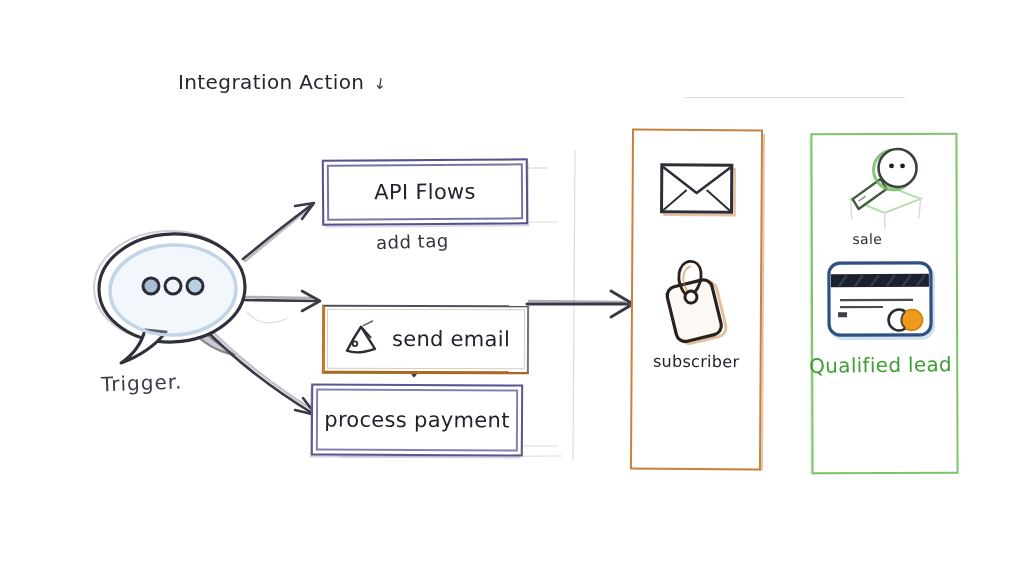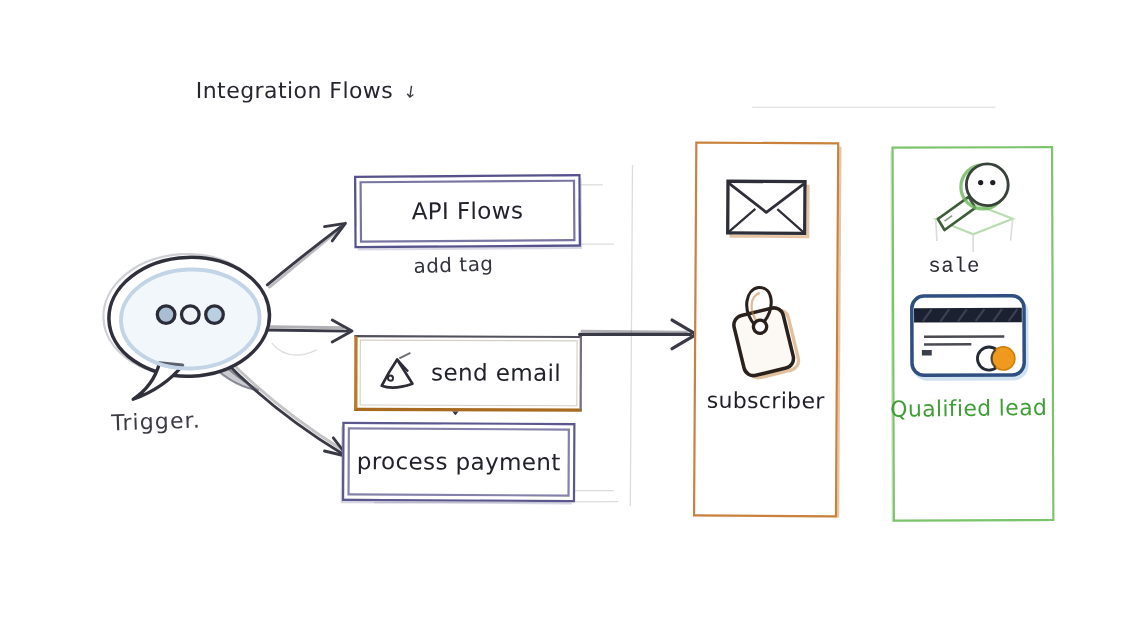--- a/index.html
+++ b/index.html
@@ -46,22 +46,22 @@
   
   .column{position:absolute;display:flex;flex-direction:column;align-items:center;background:#fff;}
   .orange-column{
     left:631px;top:129px;width:127px;height:337px;transform:rotate(.35deg);
     border:2px solid #c9813e;box-shadow:4px 2px 0 -2px rgba(201,129,62,.45), inset 0 0 0 1px rgba(255,255,255,.6);
   }
   .green-column{
     left:811px;top:133px;width:143px;height:337px;transform:rotate(-.2deg);
     border:2px solid #7cc46c;box-shadow:-3px 2px 0 -2px rgba(124,196,108,.4);
   }
-  .col-label{font-size:20px;color:#1f1f28;letter-spacing:.3px;white-space:nowrap;}
-  .sale-label{font-size:19px;color:#2c2c34;margin-top:-4px;margin-right:34px;font-family:Liberation Mono, monospace;}
+  .col-label{font-size:16px;color:#1f1f28;letter-spacing:.3px;white-space:nowrap;}
+  .sale-label{font-size:14px;color:#2c2c34;margin-top:-4px;margin-right:34px;}
   .green-label{color:#3f9e35;font-size:20px;margin-right:8px;margin-top:10px;transform:rotate(-.5deg);}
   .subscriber-label{margin-top:4px;}
 
   .mt-env{margin-top:31px;}
   .mt-tag{margin-top:34px;}
   .mt-mag{margin-top:8px;}
   .mt-card{margin-top:12px;margin-right:8px;}
 </style>
 </head>
 <body>
@@ -99,21 +99,21 @@
       </g>
       <g>
         <path d="M527 304 L628 304" stroke-width="3"></path>
         <path d="M529 301 L624 302" opacity=".4"></path>
         <path d="M633 304 L611 291 M633 304 L611 317" stroke-width="3"></path>
       </g>
     </g>
   </svg>
 
   <div class="abs title flows-title">
-    <span>Integration Flows</span><span class="title-arrow">↓</span>
+    <span>Integration Action</span><span class="title-arrow">↓</span>
   </div>
   <div class="abs results-underline"></div>
 
   <svg class="abs" style="left:95px;top:226px" width="165" height="142" viewBox="0 0 165 142">
     <ellipse cx="73" cy="60" rx="74" ry="55" fill="none" stroke="rgba(80,85,105,.28)" stroke-width="2" transform="rotate(-3 73 60)"></ellipse>
     <path d="M92 100 C106 116 122 126 140 129 C121 117 110 108 103 99 Z" fill="rgba(120,125,140,.4)" stroke="rgba(60,60,75,.55)" stroke-width="2"></path>
     <ellipse cx="77" cy="62" rx="73" ry="54" fill="#fff" stroke="#30303c" stroke-width="3.2" transform="rotate(-2 77 62)"></ellipse>
     <path d="M50 104 C46 119 38 129 26 137 C48 129 63 116 71 106 Z" fill="#fff" stroke="#30303c" stroke-width="3" stroke-linejoin="round"></path>
     <ellipse cx="78" cy="64" rx="63" ry="45" fill="rgba(210,226,240,.28)" stroke="#c2d4e6" stroke-width="3.5" transform="rotate(-2 78 64)"></ellipse>
     <g stroke="#2c2c38" stroke-width="3">

